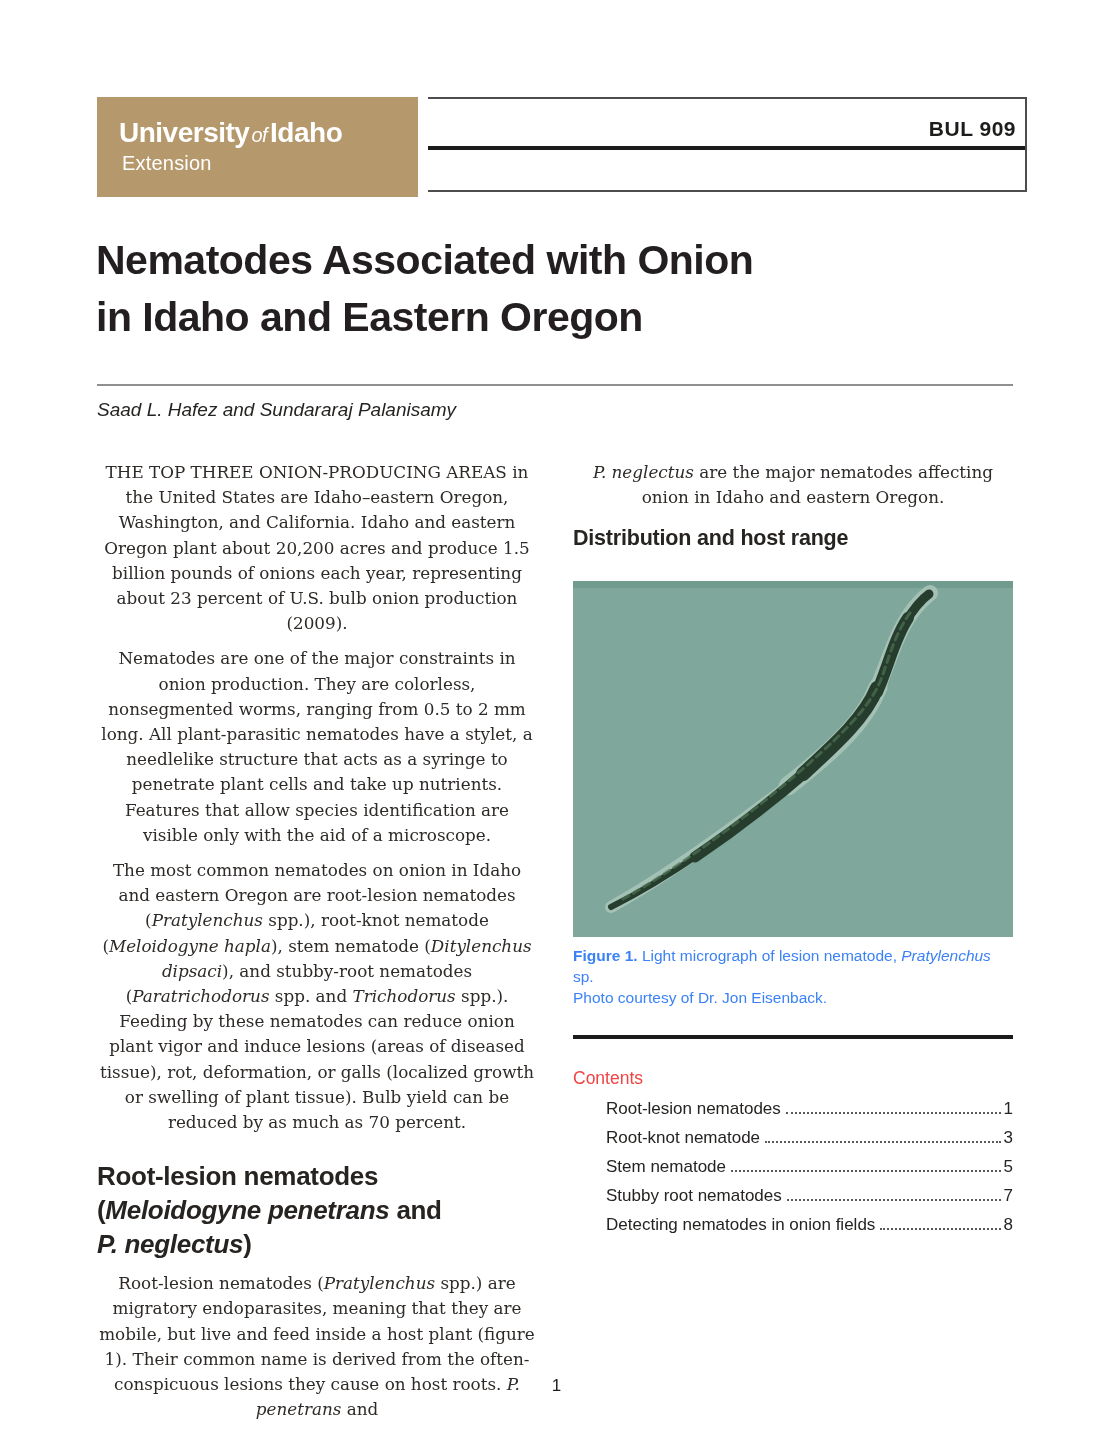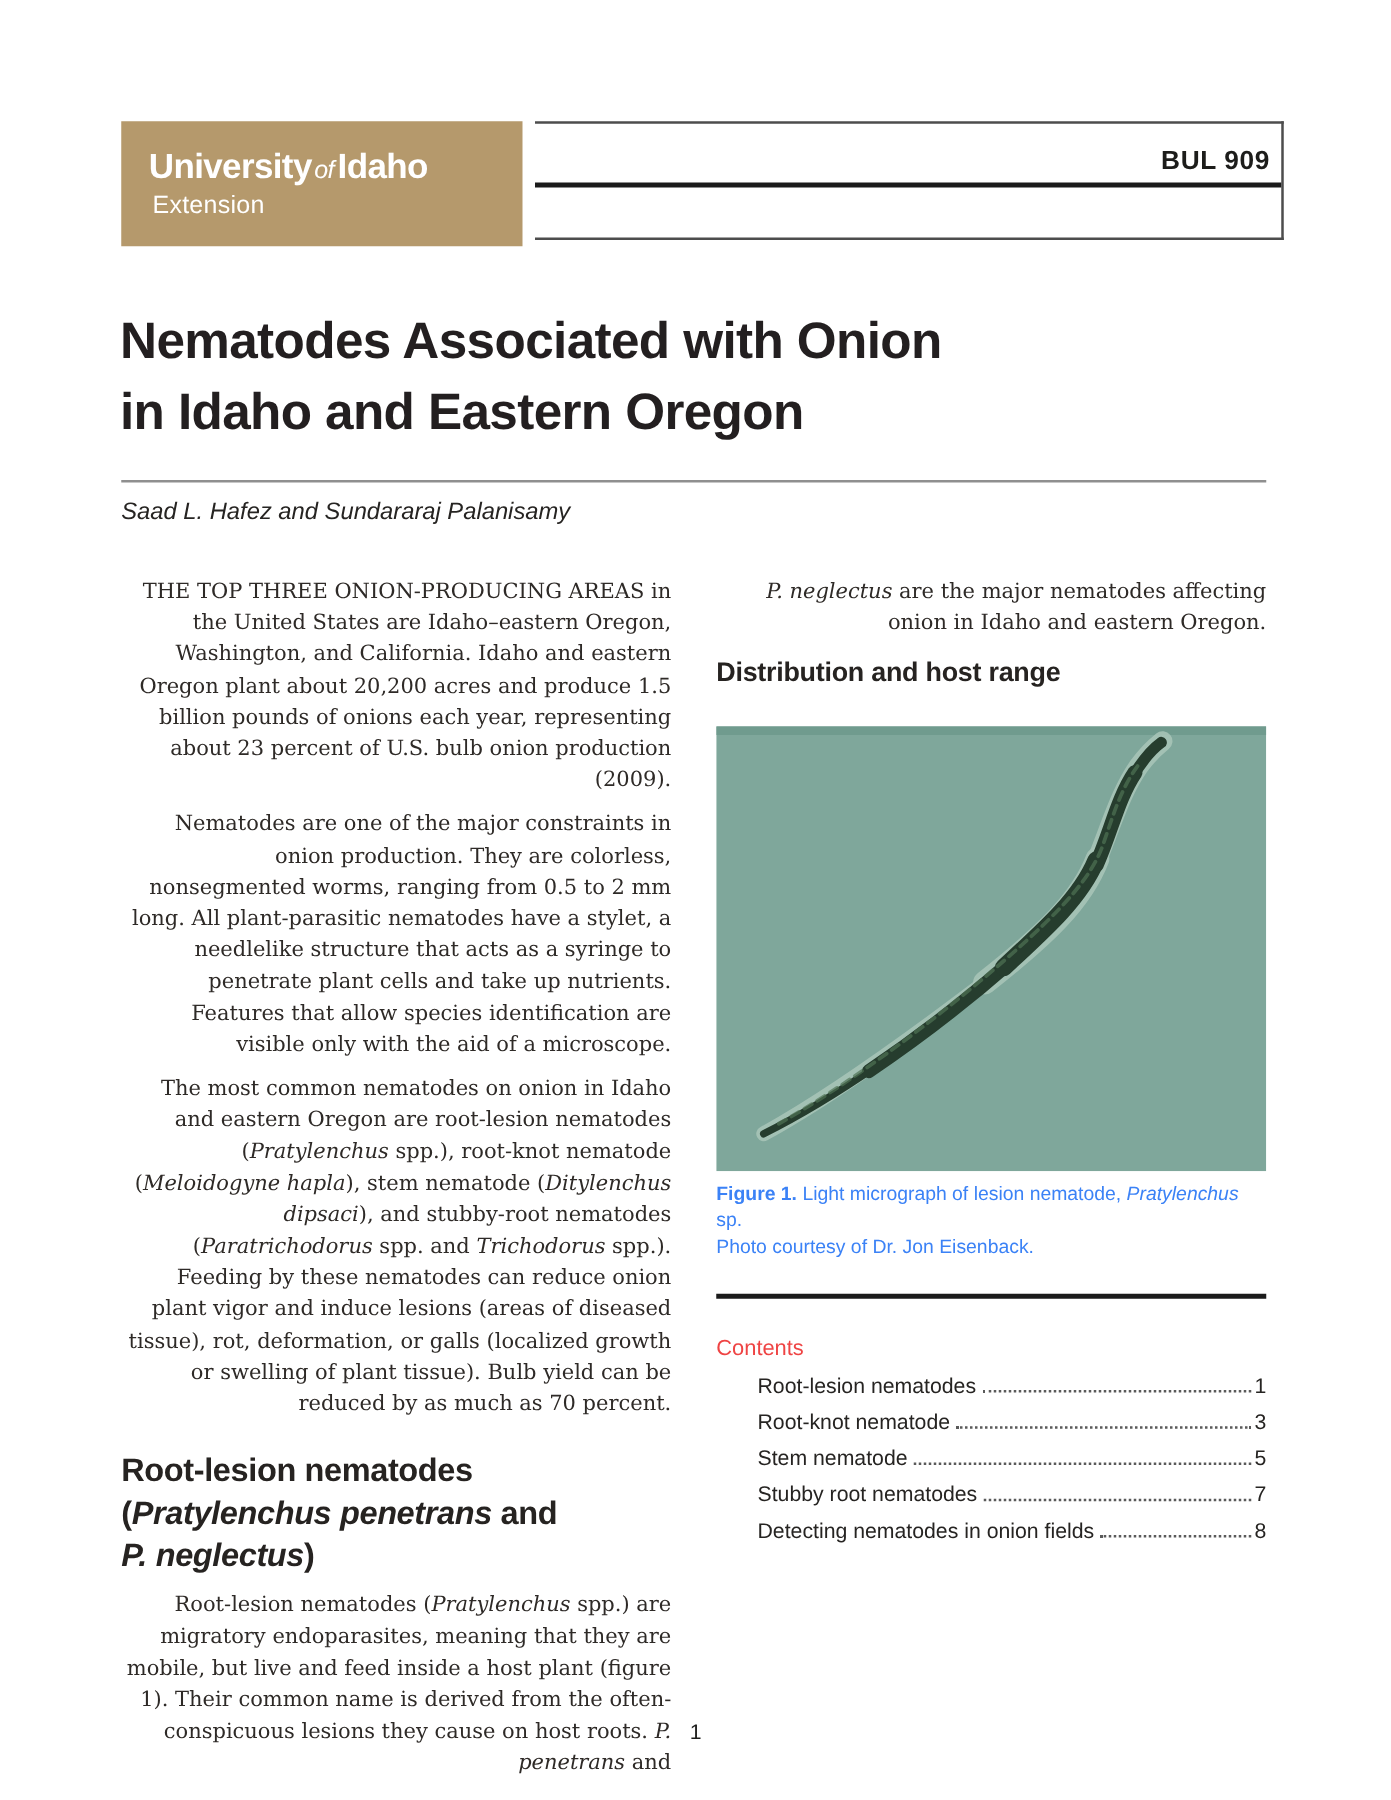--- a/index.html
+++ b/index.html
@@ -25,35 +25,35 @@
   .logo-block {
     position:absolute; left:97px; top:97px; width:321px; height:100px;
     color:#ffffff; font-family:"Liberation Sans", sans-serif;
     padding:21px 0 0 22px;
   }
   .logo-line1 { font-size:28px; font-weight:700; letter-spacing:-0.5px; line-height:30px; }
   .logo-line1 .of { font-style:italic; font-weight:400; font-size:20px; padding:0 3px 0 2px; }
   .logo-line2 { font-size:20px; font-weight:400; line-height:26px; padding-left:3px; letter-spacing:0.2px; }
   
   .title {
-    position:absolute; left:96px; top:244px; width:920px;
+    position:absolute; left:96px; top:232px; width:920px;
     font-family:"Liberation Sans", sans-serif; font-weight:700;
     font-size:41px; line-height:57px; color:#231f20; letter-spacing:-0.5px;
   }
   .author-rule { position:absolute; left:97px; top:384px; width:916px; height:2px; background:#8f8f8f; }
   .authors {
     position:absolute; left:97px; top:399px; width:916px;
     font-family:"Liberation Sans", sans-serif; font-style:italic;
     font-size:19px; color:#262422;
   }
   
   .col { position:absolute; top:460px; width:440px; }
   .col-left  { left:97px; }
   .col-right { left:573px; }
-  .col p { font-size:16.8px; line-height:25.2px; margin-bottom:10px; text-align:right; }
+  .col p { font-size:16.8px; line-height:25.2px; margin-bottom:10px; text-align:center; }
   .col i { font-style:italic; }
   h2.section {
     font-family:"Liberation Sans", sans-serif; font-weight:700;
     font-size:26px; line-height:34px; color:#262321;
     margin-top:24px; margin-bottom:10px; letter-spacing:-0.3px;
   }
   h3.subsection {
     font-family:"Liberation Sans", sans-serif; font-weight:700;
     font-size:21.5px; line-height:28px; color:#262321;
     margin-top:14px; margin-bottom:7px; letter-spacing:-0.2px;
@@ -104,21 +104,21 @@
     <span>Nematodes Associated with Onion</span><br>
     <span>in Idaho and Eastern Oregon</span>
   </h1>
   <div class="author-rule"></div>
   <div class="authors">Saad L. Hafez and Sundararaj Palanisamy</div>
 
   <div class="col col-left">
     <p><span>THE TOP THREE ONION-PRODUCING AREAS in the United States are Idaho–eastern Oregon, Washington, and California. Idaho and eastern Oregon plant about 20,200 acres and produce 1.5 billion pounds of onions each year, representing about 23 percent of U.S. bulb onion production (2009).</span></p>
     <p><span>Nematodes are one of the major constraints in onion production. They are colorless, nonsegmented worms, ranging from 0.5 to 2 mm long. All plant-parasitic nematodes have a stylet, a needlelike structure that acts as a syringe to penetrate plant cells and take up nutrients. Features that allow species identification are visible only with the aid of a microscope.</span></p>
     <p><span>The most common nematodes on onion in Idaho and eastern Oregon are root-lesion nematodes (</span><i>Pratylenchus</i><span> spp.), root-knot nematode (</span><i>Meloidogyne hapla</i><span>), stem nematode (</span><i>Ditylenchus dipsaci</i><span>), and stubby-root nematodes (</span><i>Paratrichodorus</i><span> spp. and </span><i>Trichodorus</i><span> spp.). Feeding by these nematodes can reduce onion plant vigor and induce lesions (areas of diseased tissue), rot, deformation, or galls (localized growth or swelling of plant tissue). Bulb yield can be reduced by as much as 70 percent.</span></p>
-    <h2 class="section"><span>Root-lesion nematodes</span><br><span>(</span><i>Pratylenchus penetrans</i><span> and</span><br><i>P. neglectus</i><span>)</span></h2>
+    <h2 class="section"><span>Root-lesion nematodes</span><br><span>(</span><i>Meloidogyne penetrans</i><span> and</span><br><i>P. neglectus</i><span>)</span></h2>
     <p><span>Root-lesion nematodes (</span><i>Pratylenchus</i><span> spp.) are migratory endoparasites, meaning that they are mobile, but live and feed inside a host plant (figure 1). Their common name is derived from the often-conspicuous lesions they cause on host roots. </span><i>P. penetrans</i><span> and</span></p>
   </div>
 
   <div class="col col-right">
     <p><i>P. neglectus</i><span> are the major nematodes affecting onion in Idaho and eastern Oregon.</span></p>
     <h3 class="subsection">Distribution and host range</h3>
 
     <figure class="micrograph">
       <svg viewBox="0 0 440 356" xmlns="http://www.w3.org/2000/svg">
         <rect x="0" y="0" width="440" height="356" fill="#7fa79b"></rect>

